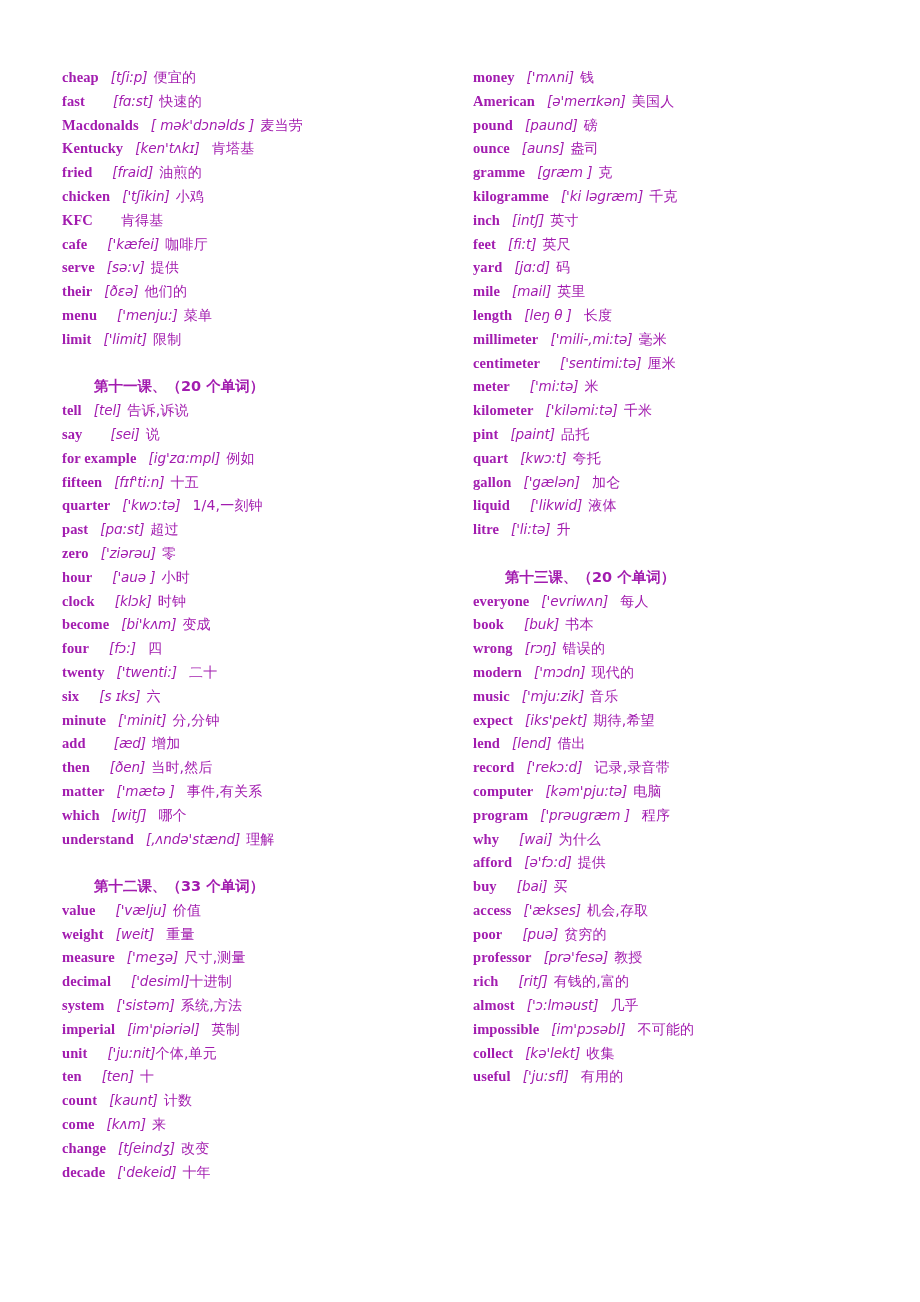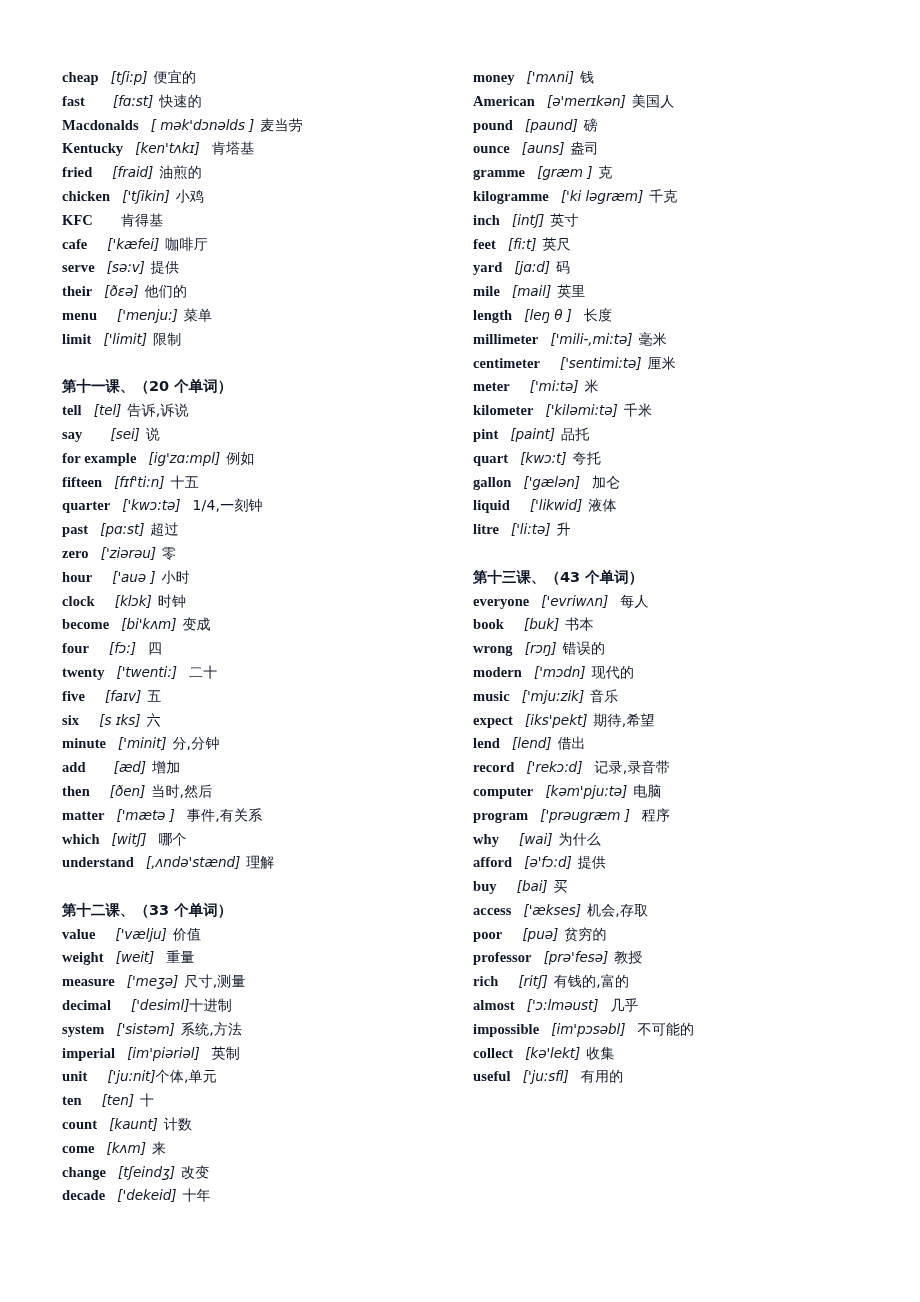--- a/index.html
+++ b/index.html
@@ -7,21 +7,21 @@
     padding: 0;
     background: #ffffff;
   }
   .page {
     position: relative;
     width: 920px;
     height: 1302px;
     background: #ffffff;
     overflow: hidden;
     font-family: "Liberation Serif", "DejaVu Serif", serif;
-    color: #0f172a;
+    color: #a21caf;
   }
   .columns {
     position: absolute;
     left: 0;
     top: 66px;
     width: 920px;
     display: flex;
     flex-direction: row;
   }
   .col {
@@ -61,20 +61,21 @@
   .gap-x { display: inline-block; width: 28px; }
 
   .lesson-head {
     display: block;
     white-space: nowrap;
     line-height: 23.8px;
     height: 23.8px;
     font-family: "DejaVu Sans", "Liberation Sans", sans-serif;
     font-size: 14.5px;
     font-weight: bold;
+    margin-left: 32px;
   }
   .spacer {
     display: block;
     height: 23.8px;
   }
 </style>
 </head>
 <body>
 
 <div class="page">
@@ -99,21 +100,20 @@
         <div class="entry"><span class="word">for example</span><span class="gap-m"></span><span class="phon">[ig'zɑ:mpl]</span><span class="gap-s"></span><span class="cn">例如</span></div>
         <div class="entry"><span class="word">fifteen</span><span class="gap-m"></span><span class="phon">[fɪf'ti:n]</span><span class="gap-s"></span><span class="cn">十五</span></div>
         <div class="entry"><span class="word">quarter</span><span class="gap-m"></span><span class="phon">['kwɔ:tə]</span><span class="gap-m"></span><span class="cn">1/4,一刻钟</span></div>
         <div class="entry"><span class="word">past</span><span class="gap-m"></span><span class="phon">[pɑ:st]</span><span class="gap-s"></span><span class="cn">超过</span></div>
         <div class="entry"><span class="word">zero</span><span class="gap-m"></span><span class="phon">['ziərəu]</span><span class="gap-s"></span><span class="cn">零</span></div>
         <div class="entry"><span class="word">hour</span><span class="gap-l"></span><span class="phon">['auə ]</span><span class="gap-s"></span><span class="cn">小时</span></div>
         <div class="entry"><span class="word">clock</span><span class="gap-l"></span><span class="phon">[klɔk]</span><span class="gap-s"></span><span class="cn">时钟</span></div>
         <div class="entry"><span class="word">become</span><span class="gap-m"></span><span class="phon">[bi'kʌm]</span><span class="gap-s"></span><span class="cn">变成</span></div>
         <div class="entry"><span class="word">four</span><span class="gap-l"></span><span class="phon">[fɔ:]</span><span class="gap-m"></span><span class="cn">四</span></div>
         <div class="entry"><span class="word">twenty</span><span class="gap-m"></span><span class="phon">['twenti:]</span><span class="gap-m"></span><span class="cn">二十</span></div>
-        <div class="entry"><span class="word">five</span><span class="gap-l"></span><span class="phon">[faɪv]</span><span class="gap-s"></span><span class="cn">五</span></div>
         <div class="entry"><span class="word">six</span><span class="gap-l"></span><span class="phon">[s ɪks]</span><span class="gap-s"></span><span class="cn">六</span></div>
         <div class="entry"><span class="word">minute</span><span class="gap-m"></span><span class="phon">['minit]</span><span class="gap-s"></span><span class="cn">分,分钟</span></div>
         <div class="entry"><span class="word">add</span><span class="gap-x"></span><span class="phon">[æd]</span><span class="gap-s"></span><span class="cn">增加</span></div>
         <div class="entry"><span class="word">then</span><span class="gap-l"></span><span class="phon">[ðen]</span><span class="gap-s"></span><span class="cn">当时,然后</span></div>
         <div class="entry"><span class="word">matter</span><span class="gap-m"></span><span class="phon">['mætə ]</span><span class="gap-m"></span><span class="cn">事件,有关系</span></div>
         <div class="entry"><span class="word">which</span><span class="gap-m"></span><span class="phon">[witʃ]</span><span class="gap-m"></span><span class="cn">哪个</span></div>
         <div class="entry"><span class="word">understand</span><span class="gap-m"></span><span class="phon">[,ʌndə'stænd]</span><span class="gap-s"></span><span class="cn">理解</span></div>
         <div class="spacer"></div>
         <div class="lesson-head">第十二课、（33 个单词）</div>
         <div class="entry"><span class="word">value</span><span class="gap-l"></span><span class="phon">['vælju]</span><span class="gap-s"></span><span class="cn">价值</span></div>
@@ -144,21 +144,21 @@
         <div class="entry"><span class="word">millimeter</span><span class="gap-m"></span><span class="phon">['mili-,mi:tə]</span><span class="gap-s"></span><span class="cn">毫米</span></div>
         <div class="entry"><span class="word">centimeter</span><span class="gap-l"></span><span class="phon">['sentimi:tə]</span><span class="gap-s"></span><span class="cn">厘米</span></div>
         <div class="entry"><span class="word">meter</span><span class="gap-l"></span><span class="phon">['mi:tə]</span><span class="gap-s"></span><span class="cn">米</span></div>
         <div class="entry"><span class="word">kilometer</span><span class="gap-m"></span><span class="phon">['kiləmi:tə]</span><span class="gap-s"></span><span class="cn">千米</span></div>
         <div class="entry"><span class="word">pint</span><span class="gap-m"></span><span class="phon">[paint]</span><span class="gap-s"></span><span class="cn">品托</span></div>
         <div class="entry"><span class="word">quart</span><span class="gap-m"></span><span class="phon">[kwɔ:t]</span><span class="gap-s"></span><span class="cn">夸托</span></div>
         <div class="entry"><span class="word">gallon</span><span class="gap-m"></span><span class="phon">['gælən]</span><span class="gap-m"></span><span class="cn">加仑</span></div>
         <div class="entry"><span class="word">liquid</span><span class="gap-l"></span><span class="phon">['likwid]</span><span class="gap-s"></span><span class="cn">液体</span></div>
         <div class="entry"><span class="word">litre</span><span class="gap-m"></span><span class="phon">['li:tə]</span><span class="gap-s"></span><span class="cn">升</span></div>
         <div class="spacer"></div>
-        <div class="lesson-head">第十三课、（43 个单词）</div>
+        <div class="lesson-head">第十三课、（20 个单词）</div>
         <div class="entry"><span class="word">everyone</span><span class="gap-m"></span><span class="phon">['evriwʌn]</span><span class="gap-m"></span><span class="cn">每人</span></div>
         <div class="entry"><span class="word">book</span><span class="gap-l"></span><span class="phon">[buk]</span><span class="gap-s"></span><span class="cn">书本</span></div>
         <div class="entry"><span class="word">wrong</span><span class="gap-m"></span><span class="phon">[rɔŋ]</span><span class="gap-s"></span><span class="cn">错误的</span></div>
         <div class="entry"><span class="word">modern</span><span class="gap-m"></span><span class="phon">['mɔdn]</span><span class="gap-s"></span><span class="cn">现代的</span></div>
         <div class="entry"><span class="word">music</span><span class="gap-m"></span><span class="phon">['mju:zik]</span><span class="gap-s"></span><span class="cn">音乐</span></div>
         <div class="entry"><span class="word">expect</span><span class="gap-m"></span><span class="phon">[iks'pekt]</span><span class="gap-s"></span><span class="cn">期待,希望</span></div>
         <div class="entry"><span class="word">lend</span><span class="gap-m"></span><span class="phon">[lend]</span><span class="gap-s"></span><span class="cn">借出</span></div>
         <div class="entry"><span class="word">record</span><span class="gap-m"></span><span class="phon">['rekɔ:d]</span><span class="gap-m"></span><span class="cn">记录,录音带</span></div>
         <div class="entry"><span class="word">computer</span><span class="gap-m"></span><span class="phon">[kəm'pju:tə]</span><span class="gap-s"></span><span class="cn">电脑</span></div>
         <div class="entry"><span class="word">program</span><span class="gap-m"></span><span class="phon">['prəugræm ]</span><span class="gap-m"></span><span class="cn">程序</span></div>

